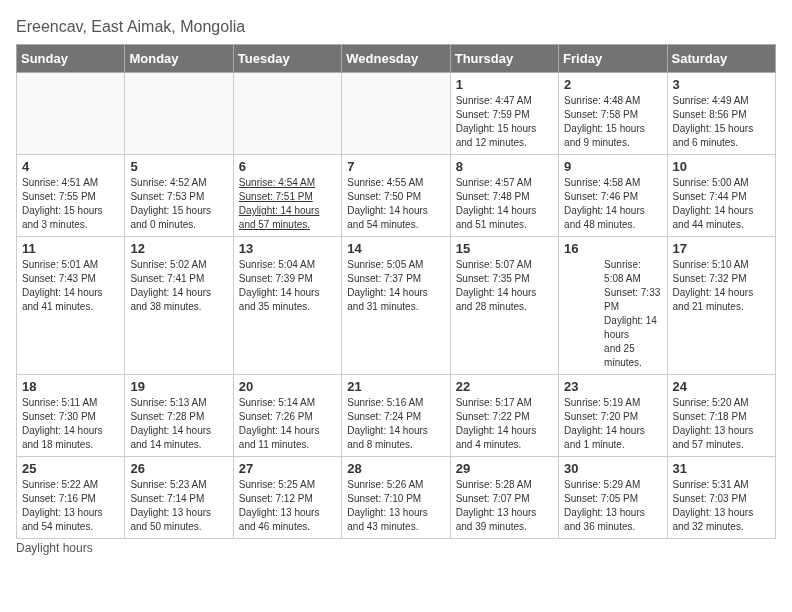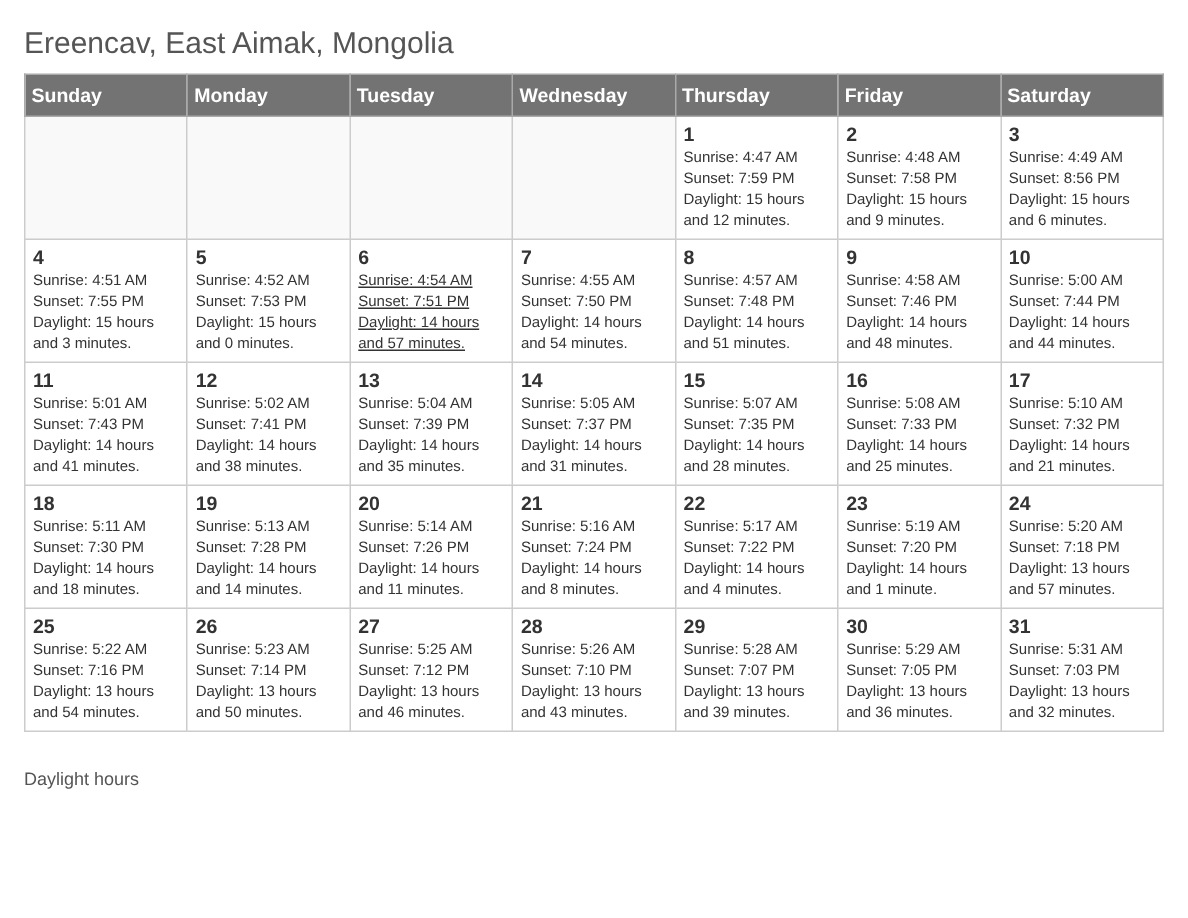--- a/index.html
+++ b/index.html
@@ -42,21 +42,21 @@
     }
     .title-block {
       text-align: right;
     }
     .main-title {
       font-size: 36px;
       font-weight: bold;
       color: #333;
     }
     .subtitle {
-      font-size: 20px;
+      font-size: 16px;
       color: #555;
       margin-top: 2px;
     }
     .calendar {
       width: 100%;
       border-collapse: collapse;
       margin-top: 8px;
     }
     .calendar th {
       background: #737373;
@@ -86,21 +86,21 @@
       color: #333;
       display: block;
       margin-bottom: 2px;
     }
     .day-info {
       font-size: 10px;
       color: #333;
       line-height: 1.4;
     }
     .legend {
-      margin-top: 24px;
+      margin-top: 2px;
       font-size: 12px;
       color: #555;
     }
   </style>
 </head>
 <body>
 
 <div class="header-section">
   <div class="title-block">
     <div class="subtitle">Ereencav, East Aimak, Mongolia</div>
@@ -229,21 +229,21 @@
         </td>
         <td>
           <span class="day-number">15</span>
           <div class="day-info" style="white-space: pre-line;">Sunrise: 5:07 AM
 Sunset: 7:35 PM
 Daylight: 14 hours
 and 28 minutes.</div>
         </td>
         <td>
           <span class="day-number">16</span>
-          <div class="day-info" style="white-space: pre-line;">Sunrise: 5:08 AM
+          <div class="day-info" style="white-space: pre-line; margin-left: 40px;">Sunrise: 5:08 AM
 Sunset: 7:33 PM
 Daylight: 14 hours
 and 25 minutes.</div>
         </td>
         <td>
           <span class="day-number">17</span>
           <div class="day-info" style="white-space: pre-line;">Sunrise: 5:10 AM
 Sunset: 7:32 PM
 Daylight: 14 hours
 and 21 minutes.</div>

